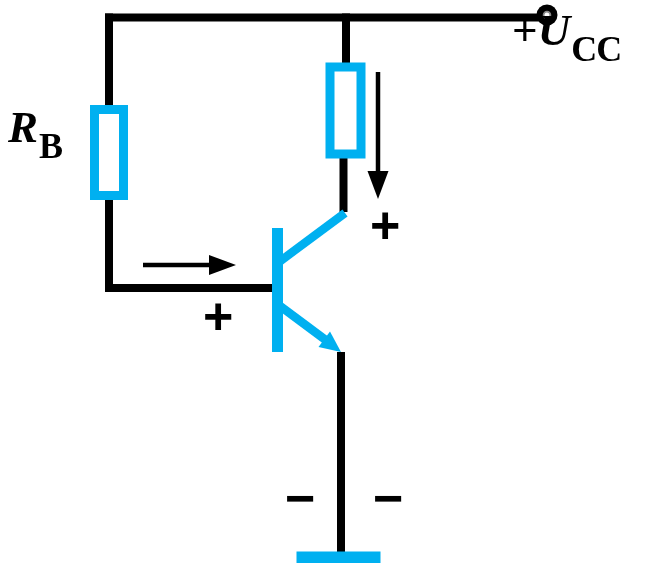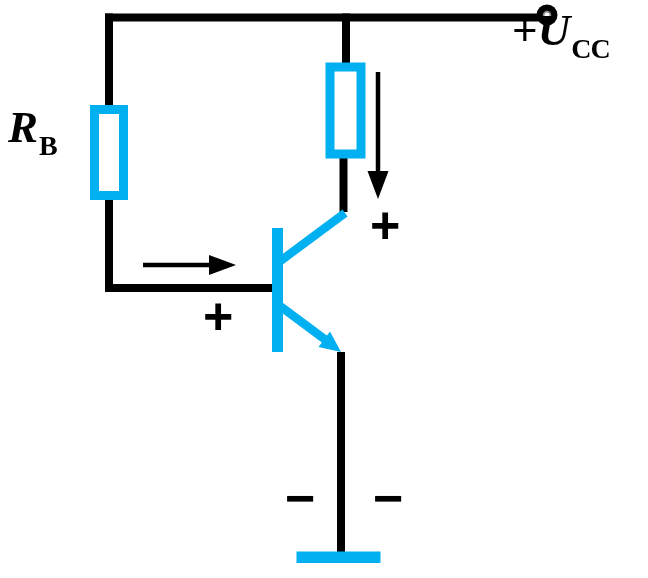--- a/index.html
+++ b/index.html
@@ -35,21 +35,21 @@
     font-size: 45px;
     line-height: 1;
     color: #000;
     white-space: nowrap;
     letter-spacing: 0;
   }
   .lbl .sym { font-style: italic; }
   .lbl .pfx { font-style: normal; }
   .lbl .sub {
     font-style: normal;
-    font-size: 28px;
+    font-size: 36px;
     position: relative;
     top: 0.45em;
     margin-left: 1px;
     letter-spacing: -1px;
   }
 
   
   .sign {
     position: absolute;
     font-family: "Liberation Sans", sans-serif;

